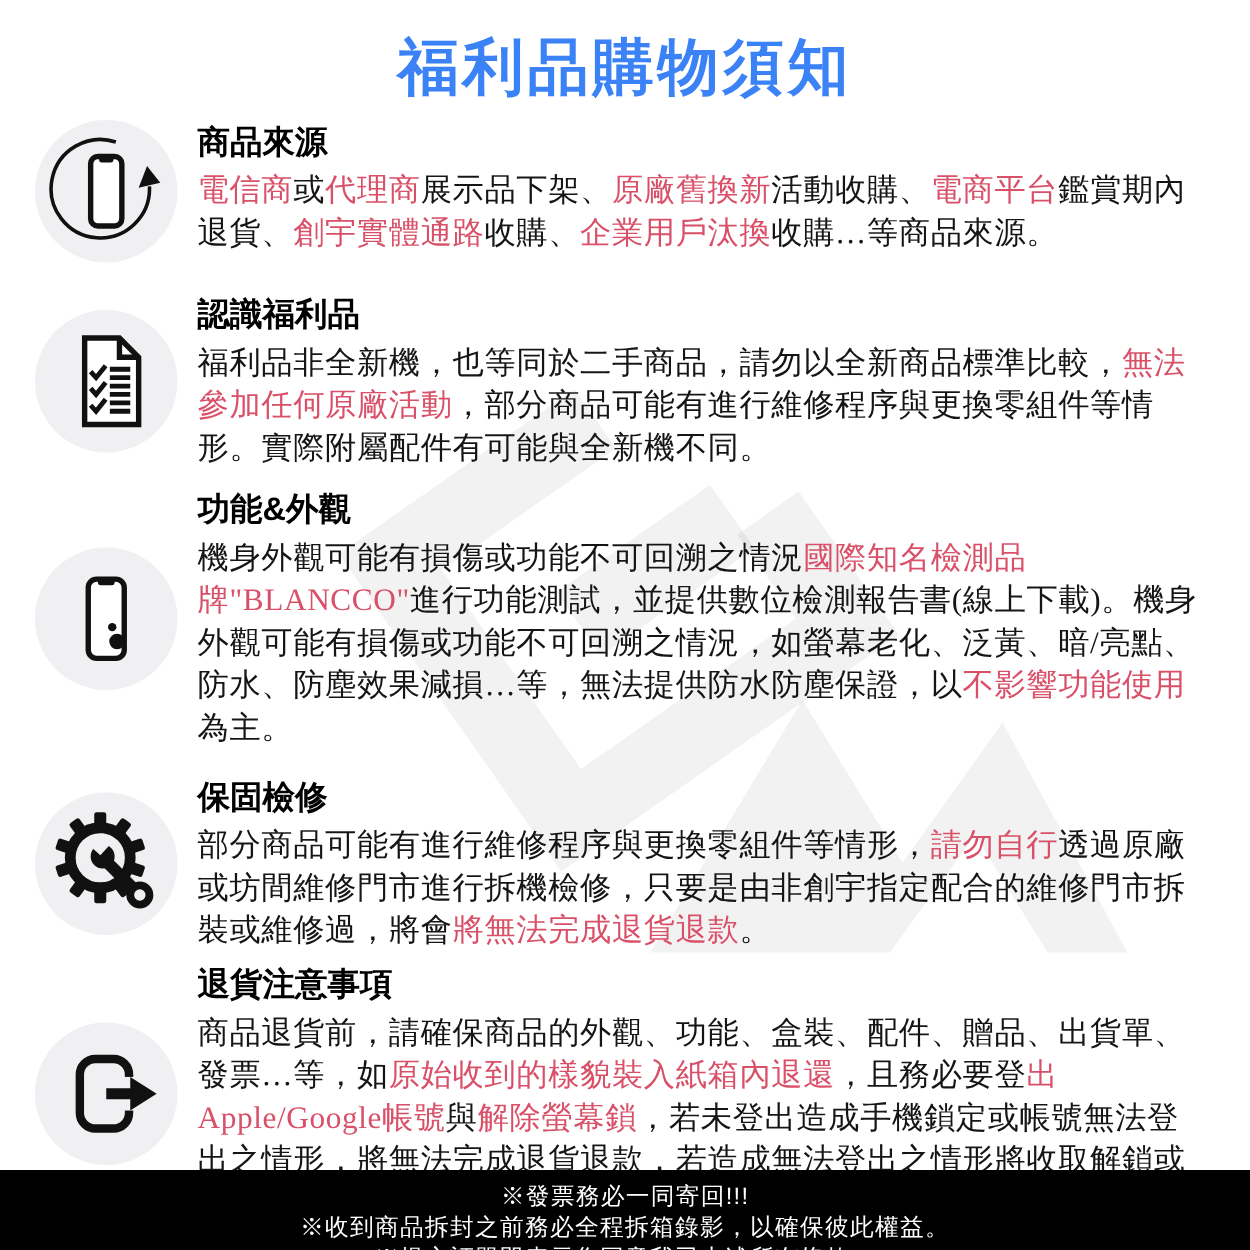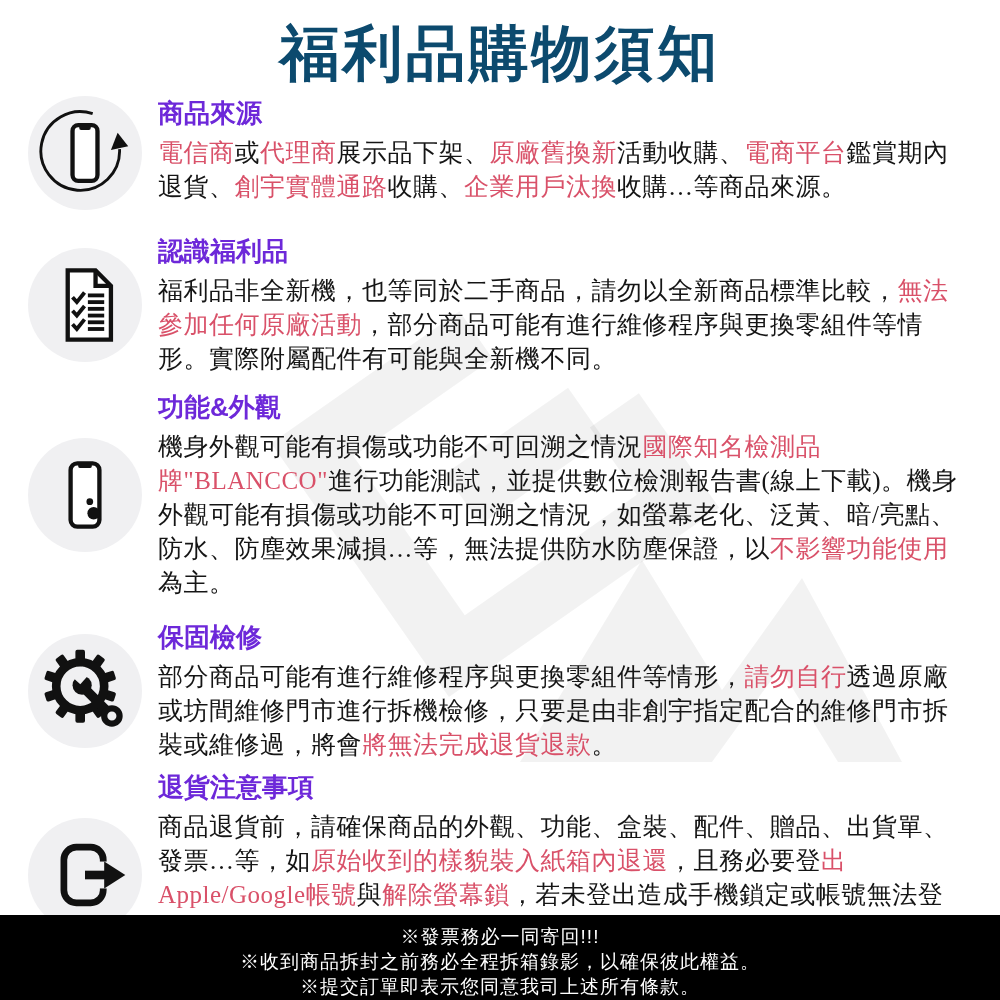--- a/index.html
+++ b/index.html
@@ -10,46 +10,46 @@
   }
   .page { position:relative; width:1000px; height:1000px; }
 
   
   .watermark { position:absolute; left:0; top:0; z-index:0; pointer-events:none; }
 
   .content { position:relative; z-index:1; }
 
   .title {
     margin:0; padding-top:16px; text-align:center;
-    font-size:60px; line-height:76px; font-weight:900; letter-spacing:3px;
-    color:#0c4a6e;
+    font-size:49px; line-height:76px; font-weight:900; letter-spacing:3px;
+    color:#3b82f6;
   }
 
   .section { display:flex; }
   .sec-1 { margin-top:4px; }
   .sec-2 { margin-top:24px; }
   .sec-3 { margin-top:14px; }
   .sec-4 { margin-top:20px; }
   .sec-5 { margin-top:8px; }
 
   .icon-col { flex:0 0 158px; display:flex; align-items:center; }
   .icon-circle {
     width:114px; height:114px; border-radius:50%;
     background:#f0f0f2; margin-left:28px;
     display:flex; align-items:center; justify-content:center;
   }
   .icon-circle svg { width:96px; height:96px; display:block; }
 
   .text-col { flex:1 1 auto; padding-right:32px; }
-  .sec-heading { margin:0 0 5px 0; font-size:26px; line-height:35px; font-weight:bold; color:#6d28d9; }
+  .sec-heading { margin:0 0 5px 0; font-size:26px; line-height:35px; font-weight:bold; color:#000000; }
   .sec-body { margin:0; font-size:25px; line-height:34px; color:#151515; letter-spacing:0.5px;font-family:Liberation Serif, serif; }
   .sec-body .red { color:var(--accent-red, #d95169); }
 
   .footer {
-    position:absolute; left:0; bottom:0; width:1000px; height:85px;
+    position:absolute; left:0; bottom:0; width:1000px; height:64px;
     background:#000000; color:#ffffff; z-index:2;
     text-align:center; box-sizing:border-box; padding-top:9px;
     font-size:19px; line-height:25px; letter-spacing:1px;
   }
 </style>
 </head>
 <body>
 
 <div class="page">
 

